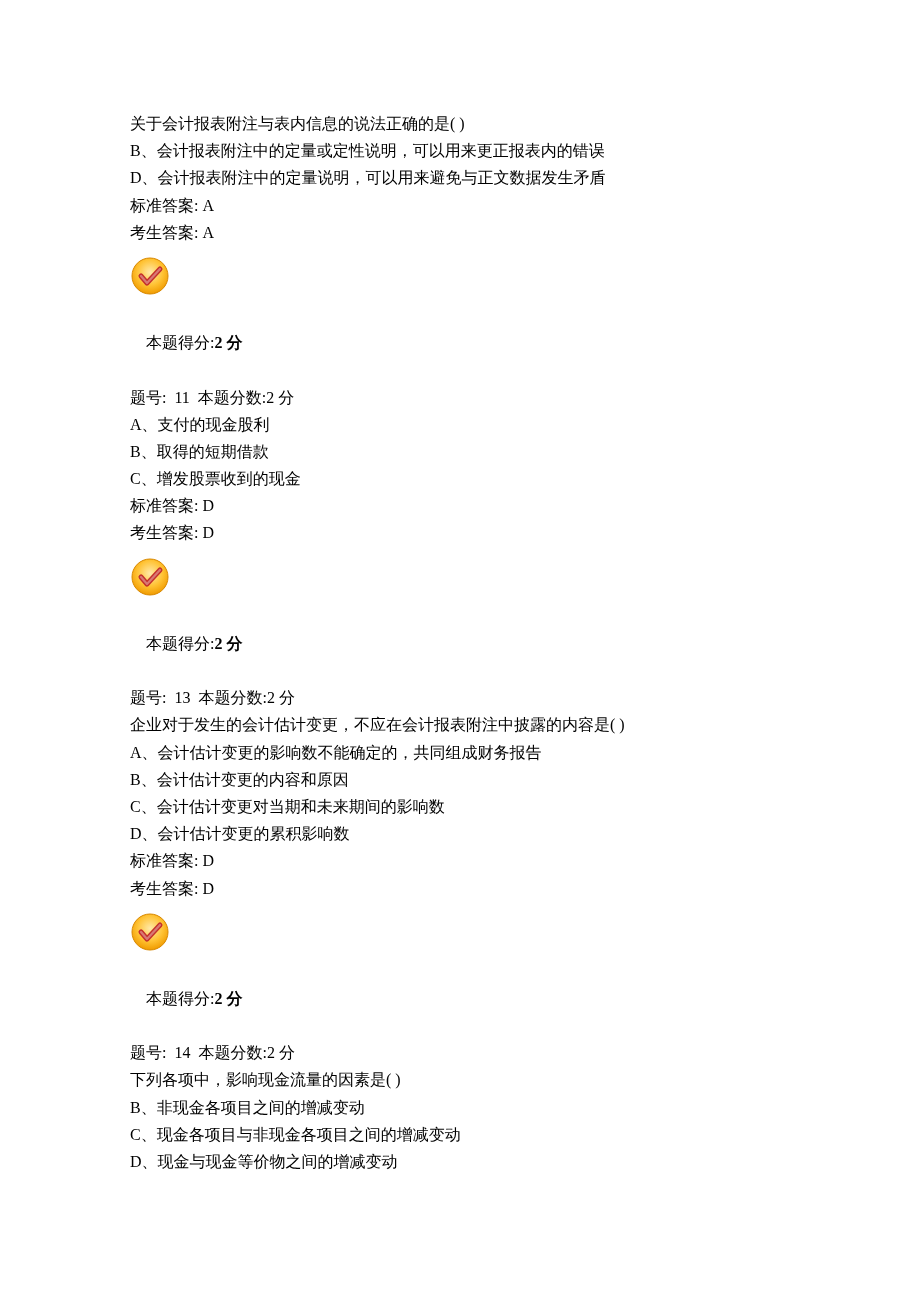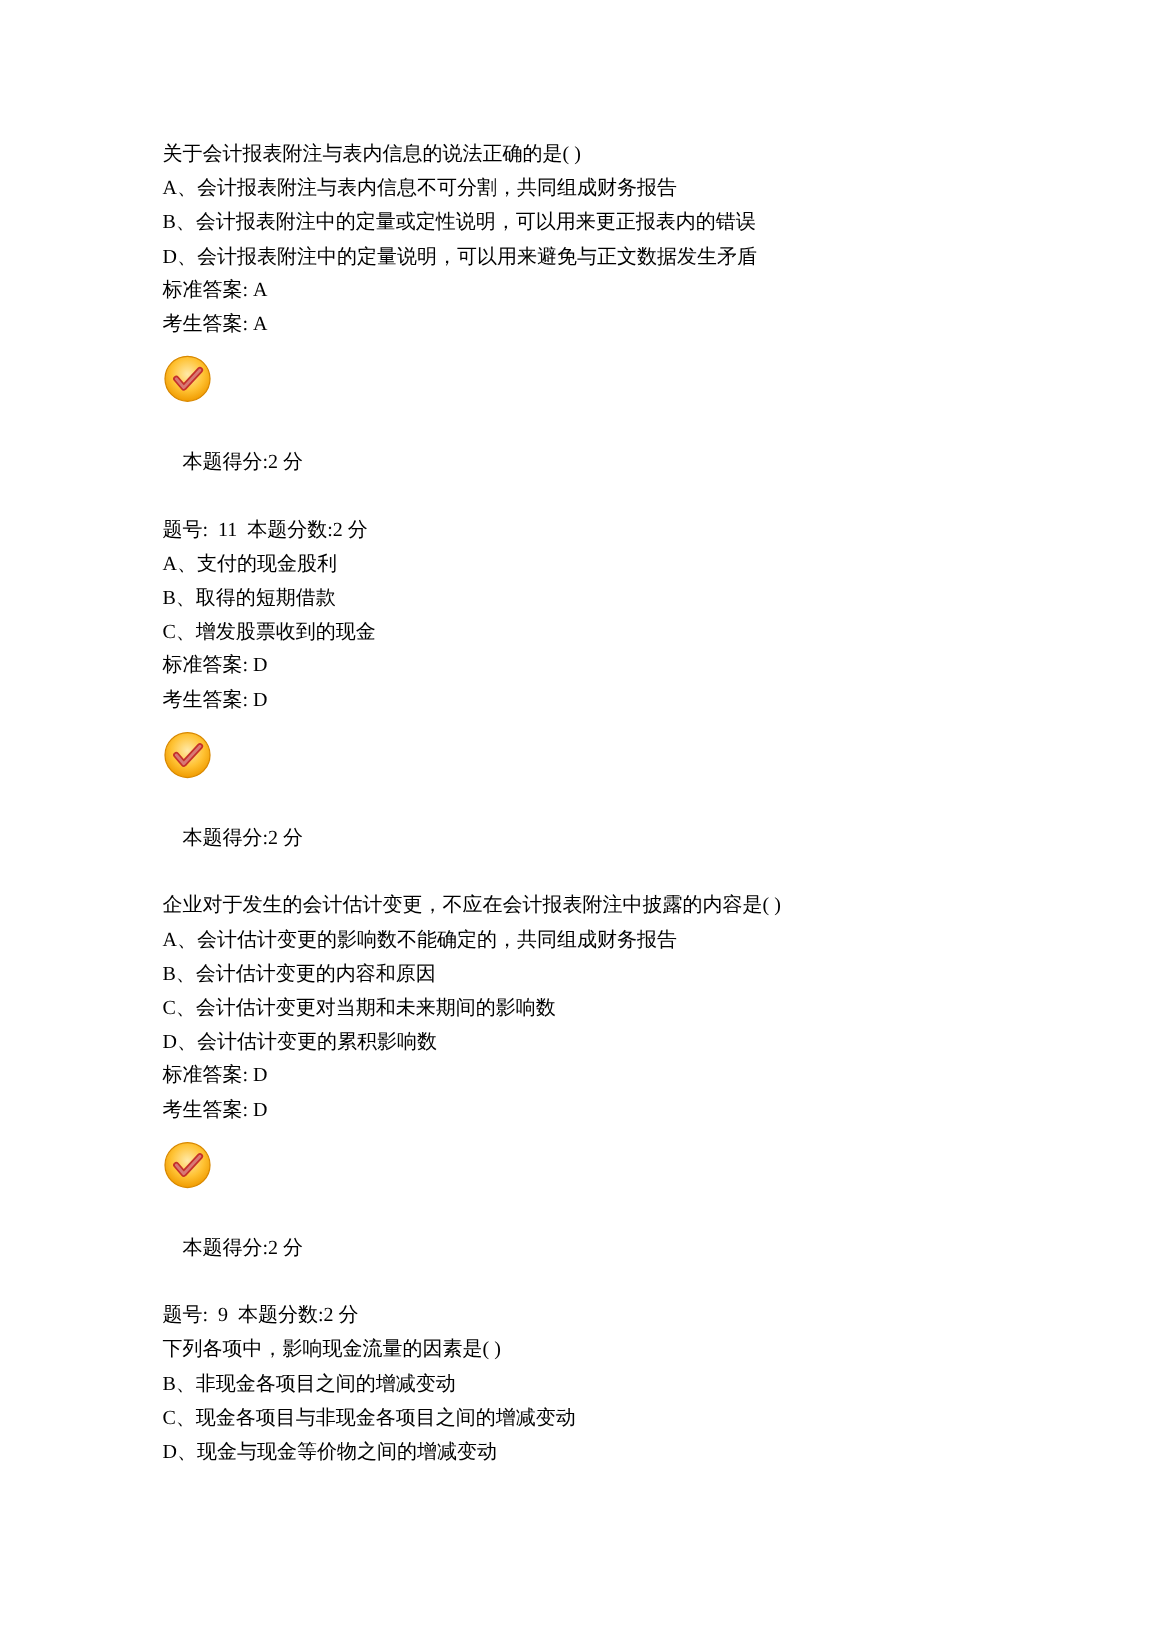--- a/index.html
+++ b/index.html
@@ -14,21 +14,21 @@
   .page {
     width: 920px;
     min-height: 1302px;
     padding: 110px 130px 40px 130px;
     box-sizing: border-box;
   }
   .line {
     white-space: pre-wrap;
   }
   .bold {
-    font-weight: normal;
+    font-weight: bold;
   }
   .check-icon {
     width: 40px;
     height: 40px;
     margin: 10px 0 6px 0;
     display: block;
   }
   .check-icon svg {
     width: 40px;
     height: 40px;
@@ -36,21 +36,20 @@
   .score-line {
     margin-bottom: 0;
   }
 </style>
 </head>
 <body>
 
 <div class="page">
 
   <div class="line">关于会计报表附注与表内信息的说法正确的是( )</div>
-  <div class="line">A、会计报表附注与表内信息不可分割，共同组成财务报告</div>
   <div class="line">B、会计报表附注中的定量或定性说明，可以用来更正报表内的错误</div>
   <div class="line">D、会计报表附注中的定量说明，可以用来避免与正文数据发生矛盾</div>
   <div class="line">标准答案: A</div>
   <div class="line">考生答案: A</div>
 
   <span class="check-icon">
     <svg viewBox="0 0 40 40">
       <defs>
         <radialGradient id="g1" cx="50%" cy="40%" r="60%">
           <stop offset="0%" stop-color="#ffe9a8"></stop>
@@ -80,39 +79,40 @@
       <circle cx="20" cy="20" r="18" fill="url(#g1)" stroke="#d88800" stroke-width="1"></circle>
       <path d="M11 20 L17 27 L30 13" fill="none" stroke="#c4302b" stroke-width="5" stroke-linecap="round" stroke-linejoin="round"></path>
       <path d="M11 20 L17 27 L30 13" fill="none" stroke="#ffffff" stroke-width="2.2" stroke-linecap="round" stroke-linejoin="round" opacity="0.35"></path>
     </svg>
   </span>
 
   <div class="line score-line">
     <span>本题得分:</span><span class="bold">2 分</span>
   </div>
 
+  <div class="line">题号:  13  本题分数:2 分</div>
   <div class="line">企业对于发生的会计估计变更，不应在会计报表附注中披露的内容是( )</div>
   <div class="line">A、会计估计变更的影响数不能确定的，共同组成财务报告</div>
   <div class="line">B、会计估计变更的内容和原因</div>
   <div class="line">C、会计估计变更对当期和未来期间的影响数</div>
   <div class="line">D、会计估计变更的累积影响数</div>
   <div class="line">标准答案: D</div>
   <div class="line">考生答案: D</div>
 
   <span class="check-icon">
     <svg viewBox="0 0 40 40">
       <circle cx="20" cy="20" r="18" fill="url(#g1)" stroke="#d88800" stroke-width="1"></circle>
       <path d="M11 20 L17 27 L30 13" fill="none" stroke="#c4302b" stroke-width="5" stroke-linecap="round" stroke-linejoin="round"></path>
       <path d="M11 20 L17 27 L30 13" fill="none" stroke="#ffffff" stroke-width="2.2" stroke-linecap="round" stroke-linejoin="round" opacity="0.35"></path>
     </svg>
   </span>
 
   <div class="line score-line">
     <span>本题得分:</span><span class="bold">2 分</span>
   </div>
 
-  <div class="line">题号:  9  本题分数:2 分</div>
+  <div class="line">题号:  14  本题分数:2 分</div>
   <div class="line">下列各项中，影响现金流量的因素是( )</div>
   <div class="line">B、非现金各项目之间的增减变动</div>
   <div class="line">C、现金各项目与非现金各项目之间的增减变动</div>
   <div class="line">D、现金与现金等价物之间的增减变动</div>
 
 </div>
 
 </body></html>

